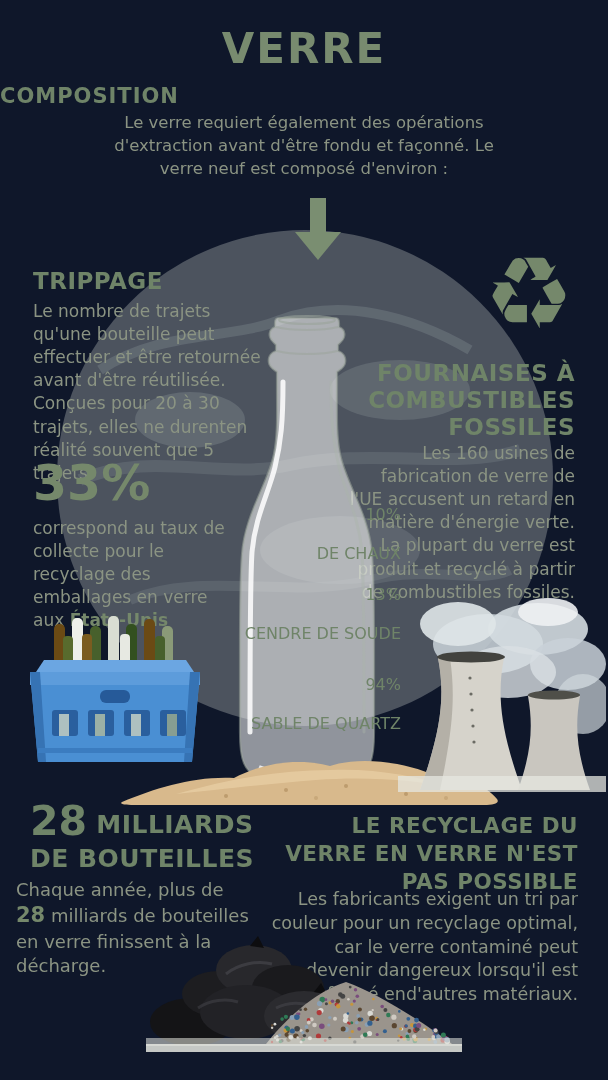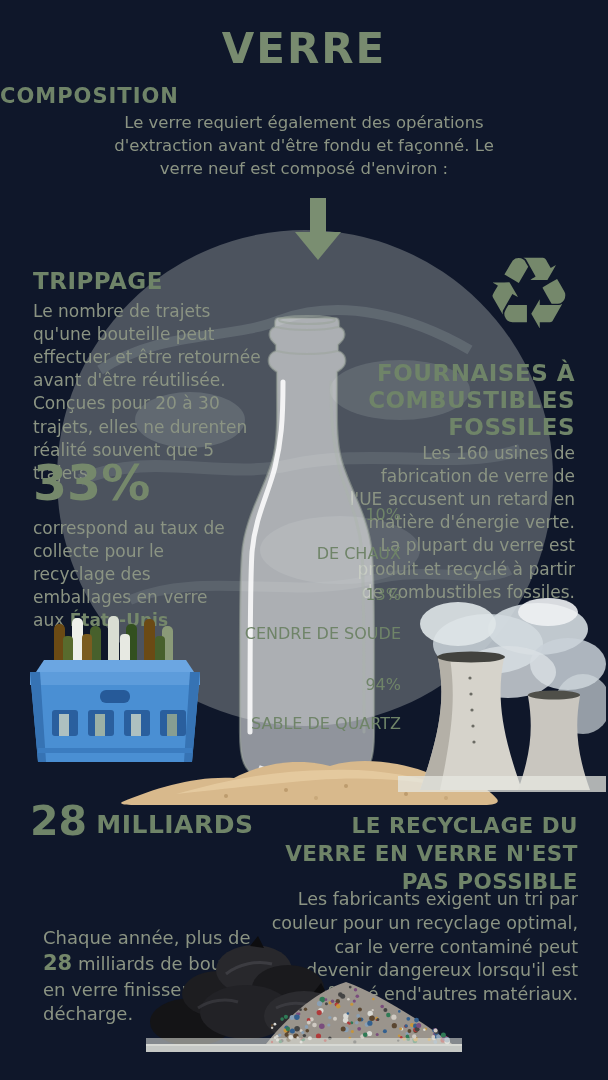--- a/index.html
+++ b/index.html
@@ -65,21 +65,21 @@
   #sand   { left:116px; top:746px; }
   #crate  { left:16px;  top:610px; }
   #towers { left:398px; top:594px; }
   #trash  { left:146px; top:916px; }
 
   
   .milliards-h { left:30px; top:800px; color:#6f8468; font-weight:bold; line-height:1.05; }
   .milliards-h .big { font-size:41px; vertical-align:-2px; }
   .milliards-h .small { font-size:25px; letter-spacing:.5px; }
   .milliards-l2 { left:30px; top:844px; font-size:25px; font-weight:bold; color:#6f8468; letter-spacing:.5px; }
-  .milliards-b { left:43px; top:878px; width:240px; font-size:18px; line-height:1.33;margin-top:48px; }
+  .milliards-b { left:16px; top:878px; width:240px; font-size:18px; line-height:1.33; }
   .milliards-b .bold28 { font-weight:bold; font-size:21px; color:#75886b; }
 
   
   .recyclage-h { right:30px; top:812px; width:300px; font-size:21.5px; line-height:1.3; }
   .recyclage-b { right:30px; top:888px; width:312px; font-size:17.5px; }
 </style>
 </head>
 <body>
 
 <div id="page">
@@ -208,20 +208,21 @@
       <circle cx="76" cy="148" r="1.6" fill="#6b6b64"></circle>
     </g>
     <g>
       <path d="M120,196 C132,162 136,136 130,102 L182,102 C176,136 180,162 192,196 Z" fill="#c9c6bf"></path>
       <ellipse cx="156" cy="101" rx="26" ry="4.5" fill="#4f4f49"></ellipse>
     </g>
     <rect x="0" y="182" width="208" height="16" fill="#e5e7e0" opacity="0.75"></rect>
   </svg>
 
   <div class="abs milliards-h"><span class="big">28</span><span class="small"> MILLIARDS</span></div>
+  <div class="abs milliards-l2">DE BOUTEILLES</div>
   <div class="abs body-txt milliards-b"><span>Chaque année, plus de </span><br><span class="bold28">28</span><span> milliards de bouteilles en verre finissent à la décharge.</span></div>
 
   <div class="abs h-right recyclage-h">LE RECYCLAGE DU VERRE EN VERRE N'EST PAS POSSIBLE</div>
   <div class="abs body-txt right-al recyclage-b">Les fabricants exigent un tri par couleur pour un recyclage optimal, car le verre contaminé peut devenir dangereux lorsqu'il est transformé end'autres matériaux.</div>
 
   <svg id="trash" class="abs" width="316" height="136" viewBox="0 0 316 136">
     <g>
       <ellipse cx="46" cy="106" rx="42" ry="24" fill="#141416"></ellipse>
       <ellipse cx="72" cy="78" rx="36" ry="23" fill="#1d1d20"></ellipse>
       <ellipse cx="108" cy="54" rx="38" ry="25" fill="#28282c"></ellipse>

